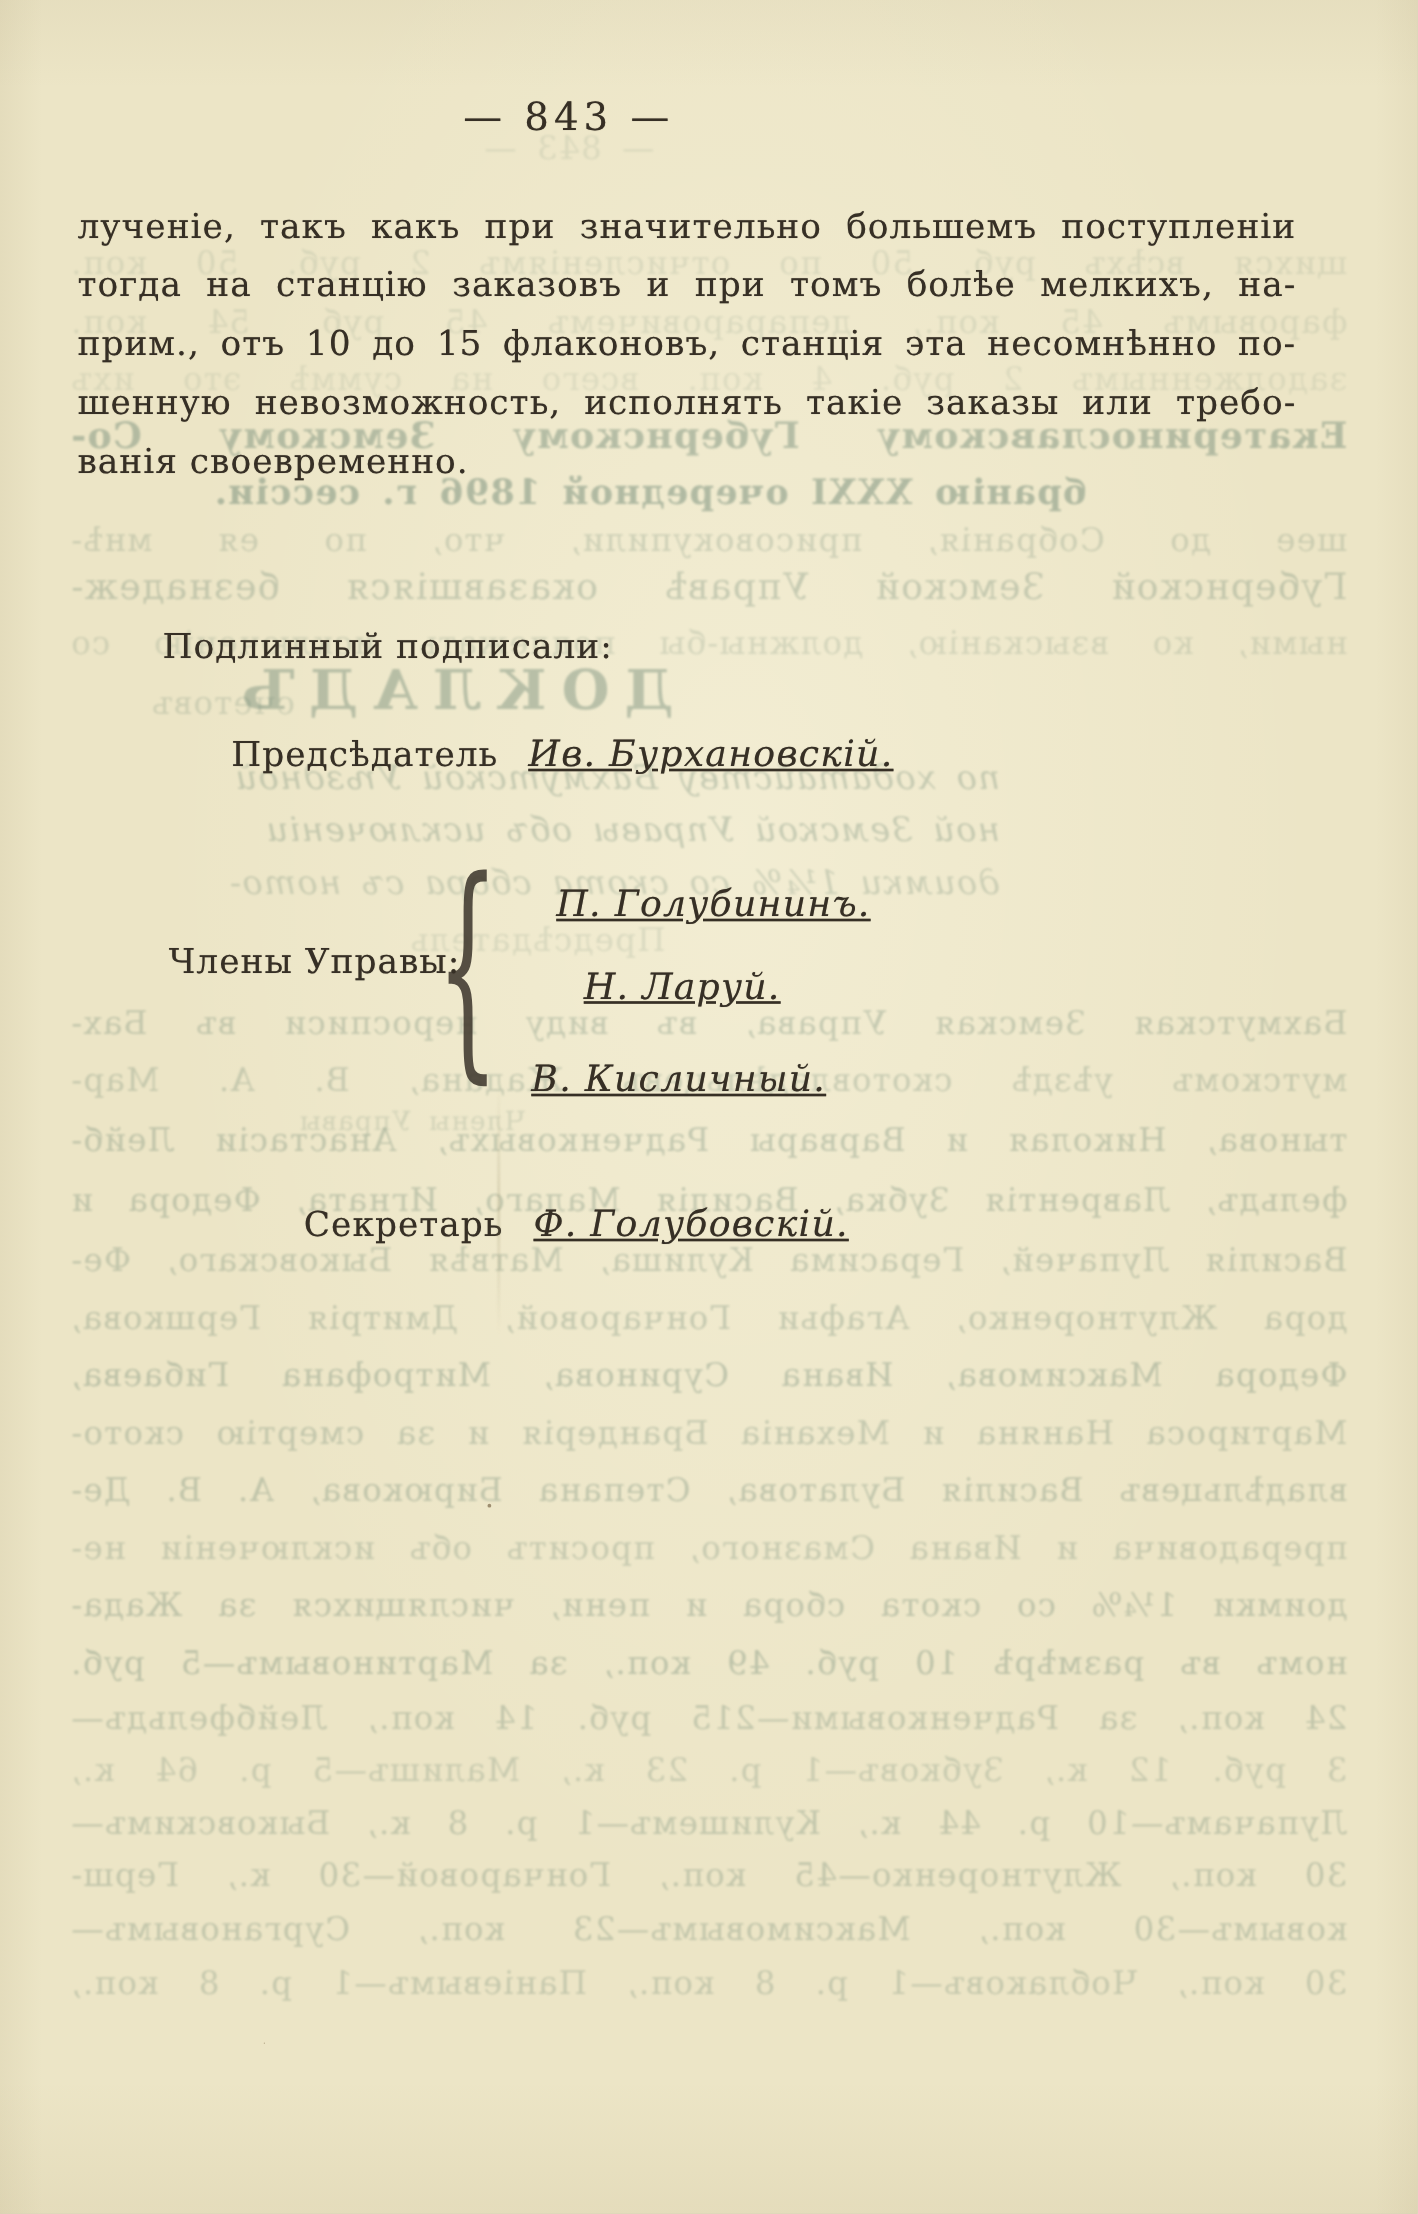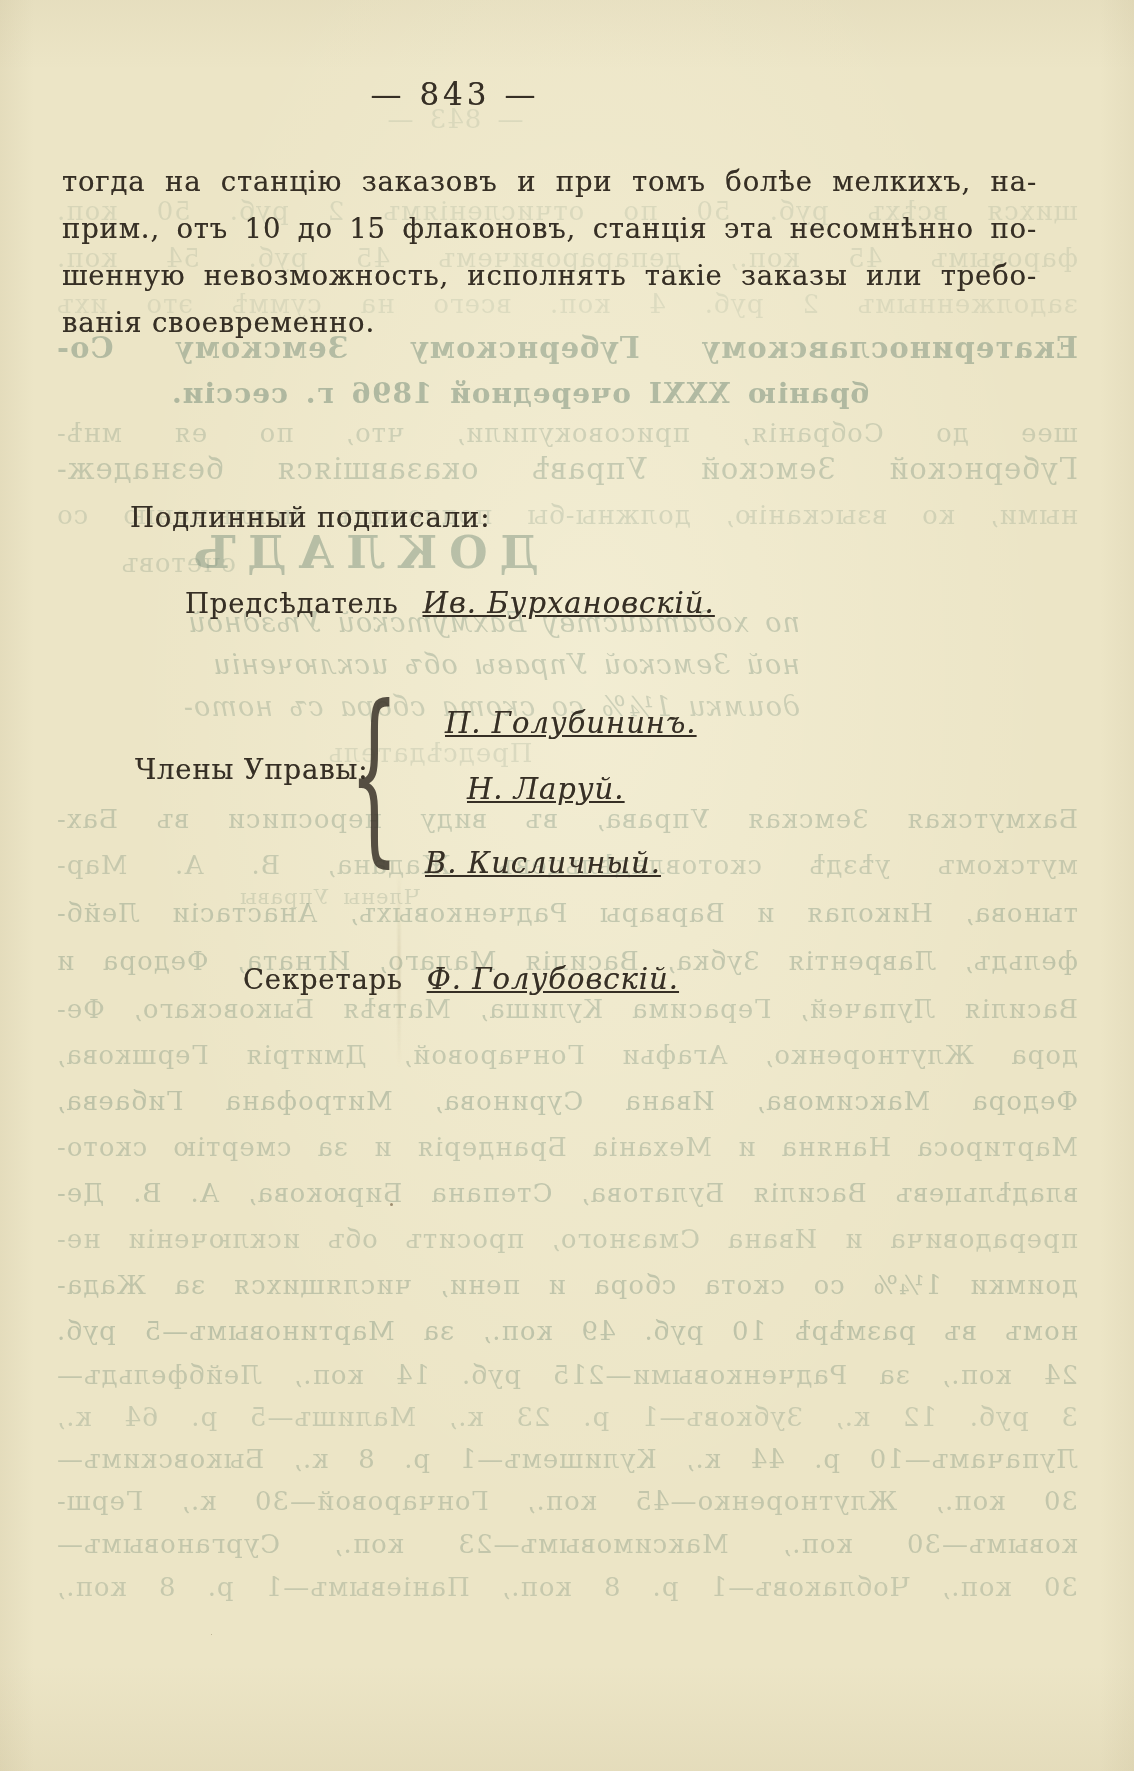--- a/index.html
+++ b/index.html
@@ -109,20 +109,21 @@
     <div class="bleed" style="top:1402px;opacity:.26;">3 руб. 12 к., Зубковъ—1 р. 23 к., Малишъ—5 р. 64 к.,</div>
     <div class="bleed" style="top:1444px;opacity:.3;">Лупачамъ—10 р. 44 к., Кулишемъ—1 р. 8 к., Быковскимъ—</div>
     <div class="bleed" style="top:1486px;opacity:.3;">30 коп., Жлутноренко—45 коп., Гончаровой—30 к., Герш-</div>
     <div class="bleed" style="top:1529px;opacity:.3;">ковымъ—30 коп., Максимовымъ—23 коп., Сургановымъ—</div>
     <div class="bleed" style="top:1572px;opacity:.28;">30 коп., Чоблаковъ—1 р. 8 коп., Паніевымъ—1 р. 8 коп.,</div>
   </div>
 
   <div class="pagenum ink">— 843 —</div>
 
   <div class="para ink">
+    <div class="pline">лученіе, такъ какъ при значительно большемъ поступленіи</div>
     <div class="pline">тогда на станцію заказовъ и при томъ болѣе мелкихъ, на-</div>
     <div class="pline">прим., отъ 10 до 15 флаконовъ, станція эта несомнѣнно по-</div>
     <div class="pline">шенную невозможность, исполнять такіе заказы или требо-</div>
     <div class="pline last">ванія своевременно.</div>
   </div>
 
   <div class="sigline ink" style="top:500px;left:130px;">Подлинный подписали:</div>
 
   <div class="sigline ink row" style="top:586px;left:185px;">
     <span class="role">Предсѣдатель</span>

